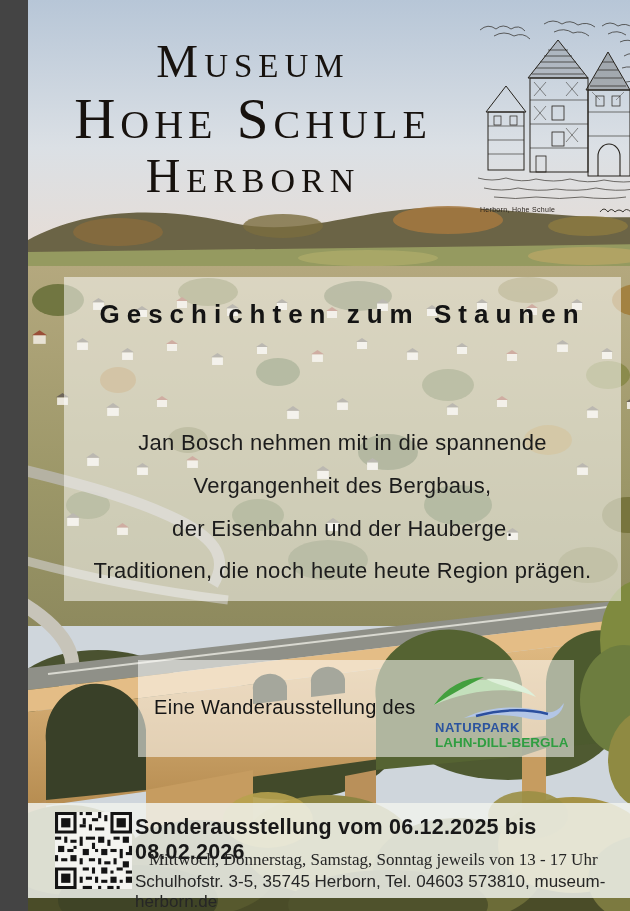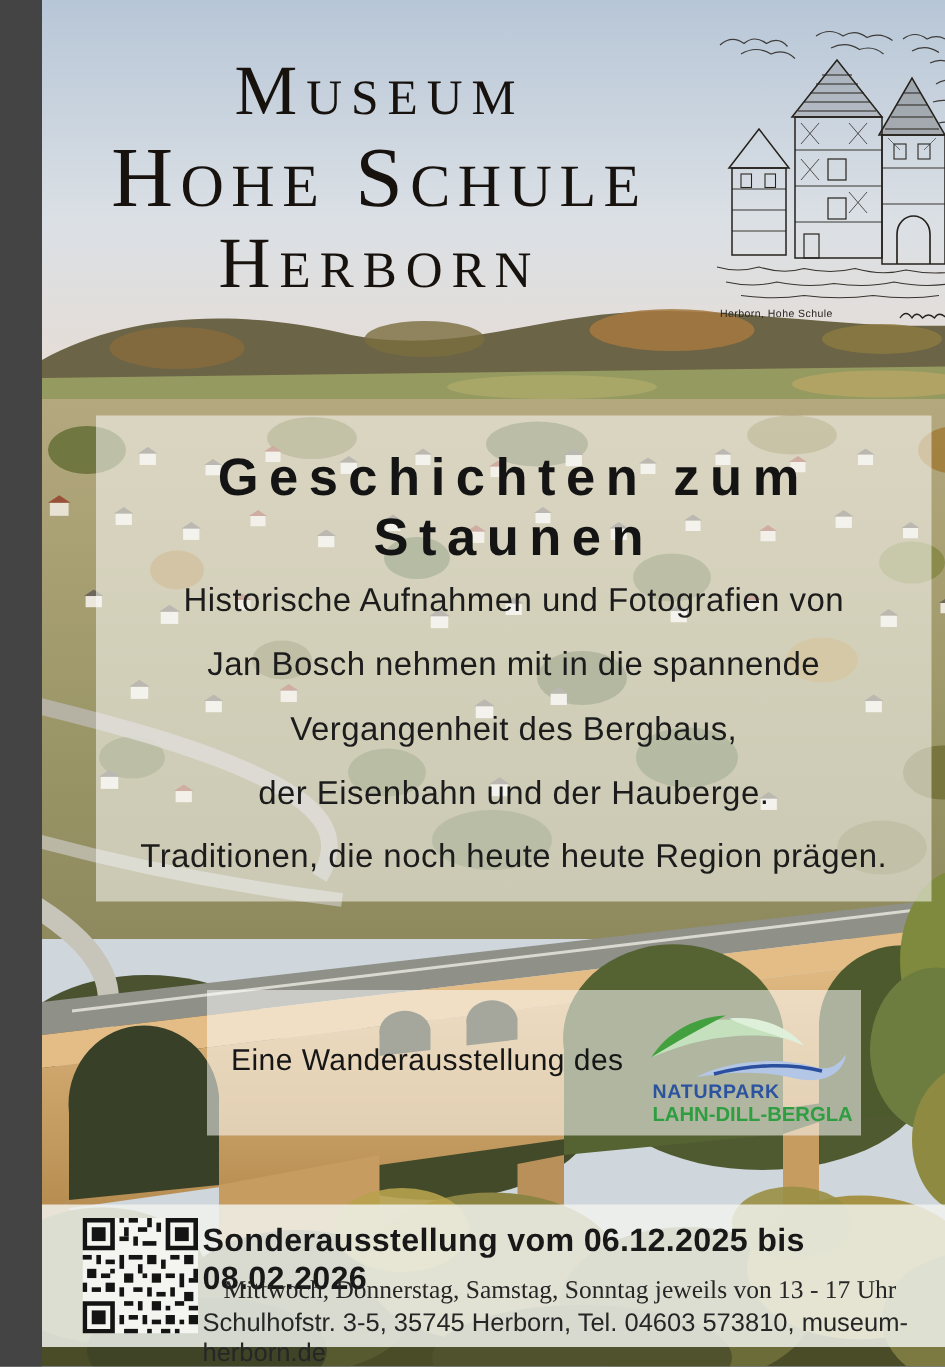--- a/index.html
+++ b/index.html
@@ -28,21 +28,21 @@
   }
   .signature{position:absolute;left:570px;top:204px;width:48px;height:12px;}
 
   
   .panel-main{
     position:absolute;left:36px;top:277px;width:557px;height:324px;
     background:rgba(252,252,250,0.55);
   }
   .headline{
     position:absolute;left:0;top:22px;width:557px;text-align:center;
-    font-size:35px;font-weight:bold;letter-spacing:7px;color:#141414;
+    font-size:26px;font-weight:bold;letter-spacing:7px;color:#141414;
   }
   .bodyline{
     position:absolute;left:0;width:557px;text-align:center;
     font-size:22px;color:#1c1c1c;letter-spacing:.3px;
   }
   .bl0{top:110px}.bl1{top:153px}.bl2{top:196px}.bl3{top:239px}.bl4{top:281px}
 
   .panel-wander{
     position:absolute;left:110px;top:660px;width:396px;height:97px;
     background:rgba(251,251,249,0.55);
@@ -285,21 +285,20 @@
       <path d="M20,181 q22,3 42,0 q24,3 46,0 q24,3 44,0"></path>
     </g>
   </svg>
   <div class="sketch-caption">Herborn, Hohe Schule</div>
   <svg class="signature" viewBox="0 0 48 12">
     <path d="M2,8 q4,-6 8,0 q3,-5 7,0 q4,-4 8,0 q3,-5 8,0 q4,-4 8,0 q3,-3 6,1" stroke="#26221c" stroke-width="0.9" fill="none"></path>
   </svg>
 
   <div class="panel-main">
     <div class="headline">Geschichten zum Staunen</div>
-    <div class="bodyline bl0">Historische Aufnahmen und Fotografien von</div>
     <div class="bodyline bl1">Jan Bosch nehmen mit in die spannende</div>
     <div class="bodyline bl2">Vergangenheit des Bergbaus,</div>
     <div class="bodyline bl3">der Eisenbahn und der Hauberge.</div>
     <div class="bodyline bl4">Traditionen, die noch heute heute Region prägen.</div>
   </div>
 
   <div class="panel-wander">
     <div class="wander-label">Eine Wanderausstellung des</div>
     <svg class="np-logo" viewBox="0 0 140 87">
       <path d="M6,40 C26,12 64,6 98,28 C72,22 38,26 6,40 Z" fill="#c4e0bc"></path>

